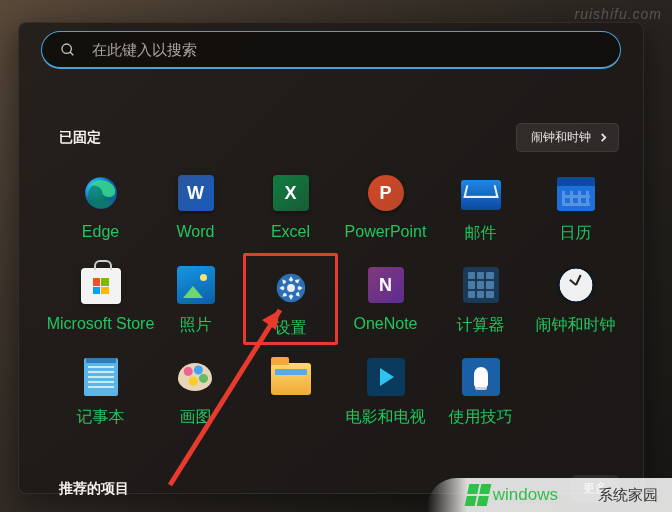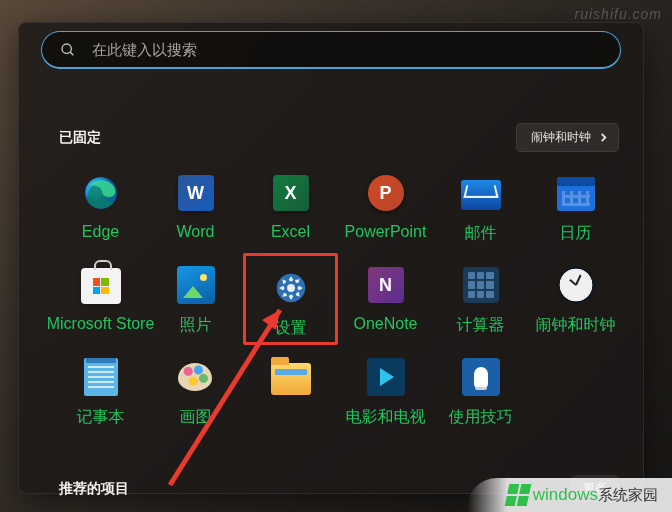--- a/index.html
+++ b/index.html
@@ -60,21 +60,21 @@
   .more-btn{background:rgba(255,255,255,0.08);color:#e6e3e0;font-size:12px;padding:5px 12px;border-radius:5px;display:flex;align-items:center;gap:6px;}
   
   .arrow{position:absolute;left:150px;top:290px;width:170px;height:200px;pointer-events:none;}
   .arrow svg{width:100%;height:100%;}
   
   .wm-top{position:absolute;right:10px;top:6px;color:rgba(255,255,255,0.22);font-size:14px;font-style:italic;letter-spacing:1px;pointer-events:none;}
   .wm-bottom{position:absolute;right:0;bottom:0;display:flex;align-items:center;background:linear-gradient(90deg,rgba(255,255,255,0) 0,rgba(255,255,255,0.85) 40px);padding:6px 14px 6px 40px;border-top-left-radius:30px;pointer-events:none;}
   .wm-bottom .winlogo{width:22px;height:22px;display:grid;grid-template:1fr 1fr/1fr 1fr;gap:2px;margin-right:4px;transform:skewX(-12deg);}
   .wm-bottom .winlogo span{background:#2fbf4a;}
   .wm-bottom .t1{color:#2fbf4a;font-weight:400;font-size:17px;}
-  .wm-bottom .t2{color:#333;font-size:15px;}
+  .wm-bottom .t2{color:#333;font-size:15px;margin-left:40px;}
 </style>
 </head>
 <body>
 
 <div class="backdrop"></div>
 
 <div class="startmenu">
 
   <div class="search-box">
     <svg viewBox="0 0 24 24">

